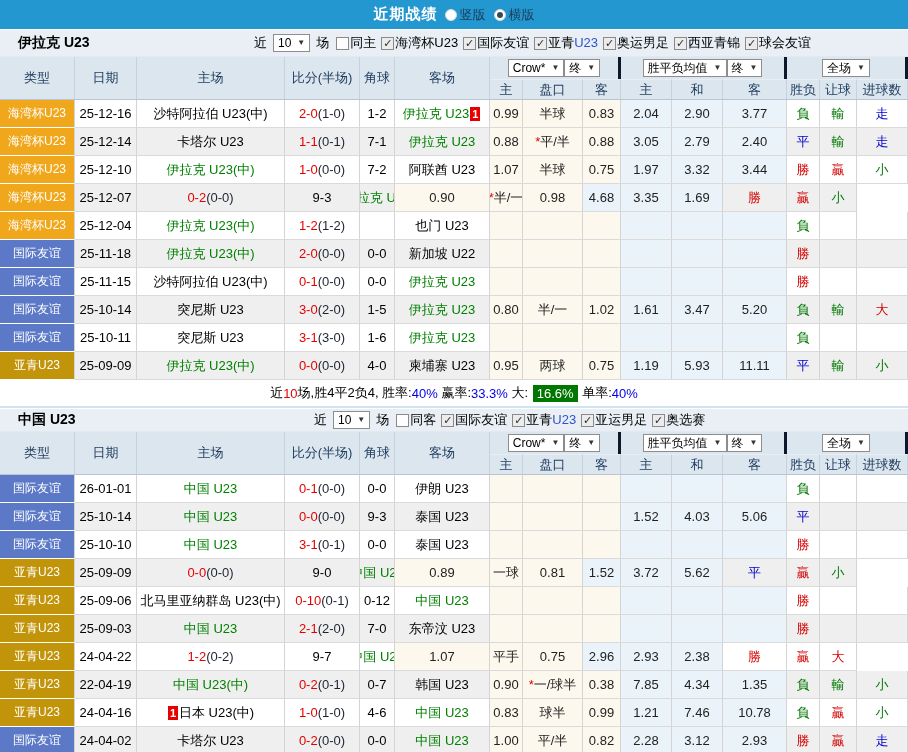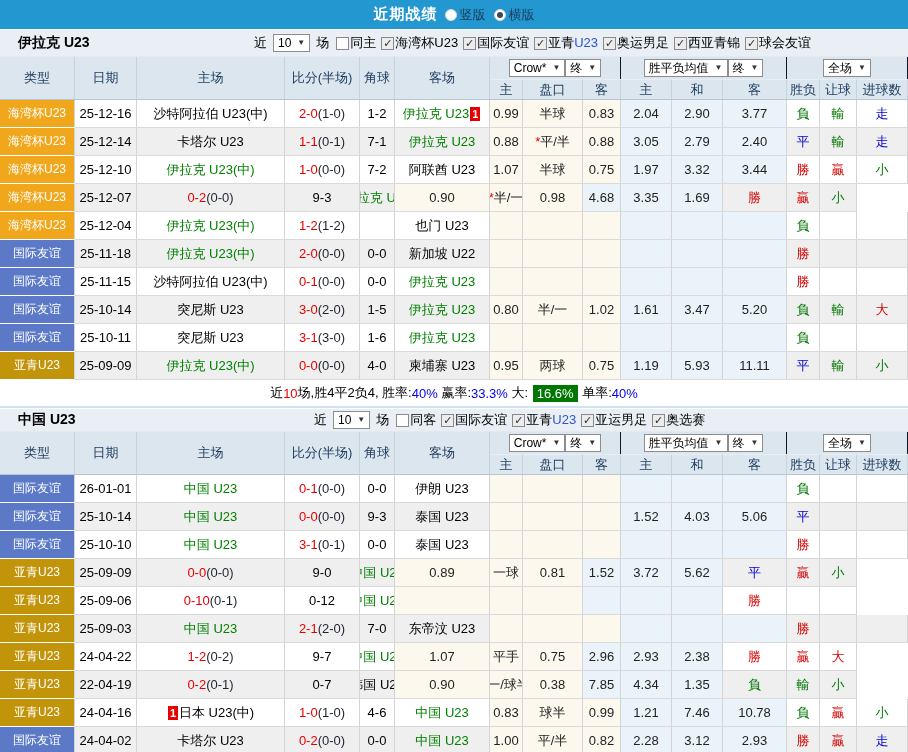--- a/index.html
+++ b/index.html
@@ -31,21 +31,21 @@
   .sel-arrow{font-size:8px;color:#333;line-height:1;}
   .count-sel{margin:0 4px;}
   .cb-wrap{display:inline-flex;align-items:center;margin-left:5px;cursor:default;}
   .cb{width:13px;height:13px;border:1px solid #8a8a8a;background:#fdfdfd;display:inline-flex;align-items:center;justify-content:center;font-size:11px;line-height:1;color:#2b2b2b;margin-right:1px;}
   .cb.checked{background:#ececec;}
   .blue-suffix{color:#2b55cc;}
   
   .thead{display:grid;grid-template-columns:var(--cols);grid-template-rows:22px 20px;background:#dce6ef;color:#1c3a5c;font-size:13px;border-bottom:1px solid #b9c6d2;}
   .th{display:flex;align-items:center;justify-content:center;border-right:1px solid #c6d2dd;overflow:hidden;white-space:nowrap;}
   .th.left-th{border-bottom:none;}
-  .th.sel-group{border-right:1px solid #0f172a;}
+  .th.sel-group{border-right:3px solid #0f172a;}
   .th.sub{border-top:1px solid #e8eef4;}
   
   .row{display:grid;grid-template-columns:var(--cols);height:28px;font-size:13px;}
   .td{display:flex;align-items:center;justify-content:center;border-right:1px solid #d4d4d4;border-bottom:1px solid #dadada;overflow:hidden;white-space:nowrap;background:#fff;}
   .row:nth-child(even) .td.stripe{background:#efefef;}
   .td.type{color:#fff;font-size:12px;border-bottom:1px solid #fff;}
   .td.odds{background:#fdf8ee;color:#222;}
   .td.avg{background:#e9f3f9;color:#222;}
   .team-green{color:#008000;}
   .team-black{color:#000;}
@@ -586,20 +586,23 @@
           <div class="td avg">3.72</div>
           <div class="td avg">5.62</div>
           <div class="td stripe res" style="color: rgb(0, 0, 204);">平</div>
           <div class="td stripe res" style="color: rgb(212, 0, 0);">贏</div>
           <div class="td stripe res" style="color: rgb(0, 119, 0);">小</div>
         </div>
         <div class="row">
           <div class="td type" style="background: rgb(194, 148, 10);">亚青U23</div>
           <div class="td stripe">25-09-06</div>
           <div class="td stripe">
+            <span class="team-black">北马里亚纳群岛 U23(中)</span>
+          </div>
+          <div class="td stripe">
             <span class="score-full">0-10</span>
             <span class="score-half">(0-1)</span>
           </div>
           <div class="td stripe">0-12</div>
           <div class="td stripe">
             <span class="team-green">中国 U23</span>
           </div>
           <div class="td odds"></div>
           <div class="td odds"></div>
           <div class="td odds"></div>
@@ -651,20 +654,23 @@
           <div class="td avg">2.96</div>
           <div class="td avg">2.93</div>
           <div class="td avg">2.38</div>
           <div class="td stripe res" style="color: rgb(212, 0, 0);">勝</div>
           <div class="td stripe res" style="color: rgb(212, 0, 0);">贏</div>
           <div class="td stripe res" style="color: rgb(212, 0, 0);">大</div>
         </div>
         <div class="row">
           <div class="td type" style="background: rgb(194, 148, 10);">亚青U23</div>
           <div class="td stripe">22-04-19</div>
+          <div class="td stripe">
+            <span class="team-green">中国 U23(中)</span>
+          </div>
           <div class="td stripe">
             <span class="score-full">0-2</span>
             <span class="score-half">(0-1)</span>
           </div>
           <div class="td stripe">0-7</div>
           <div class="td stripe">
             <span class="team-black">韩国 U23</span>
           </div>
           <div class="td odds">0.90</div>
           <div class="td odds">

